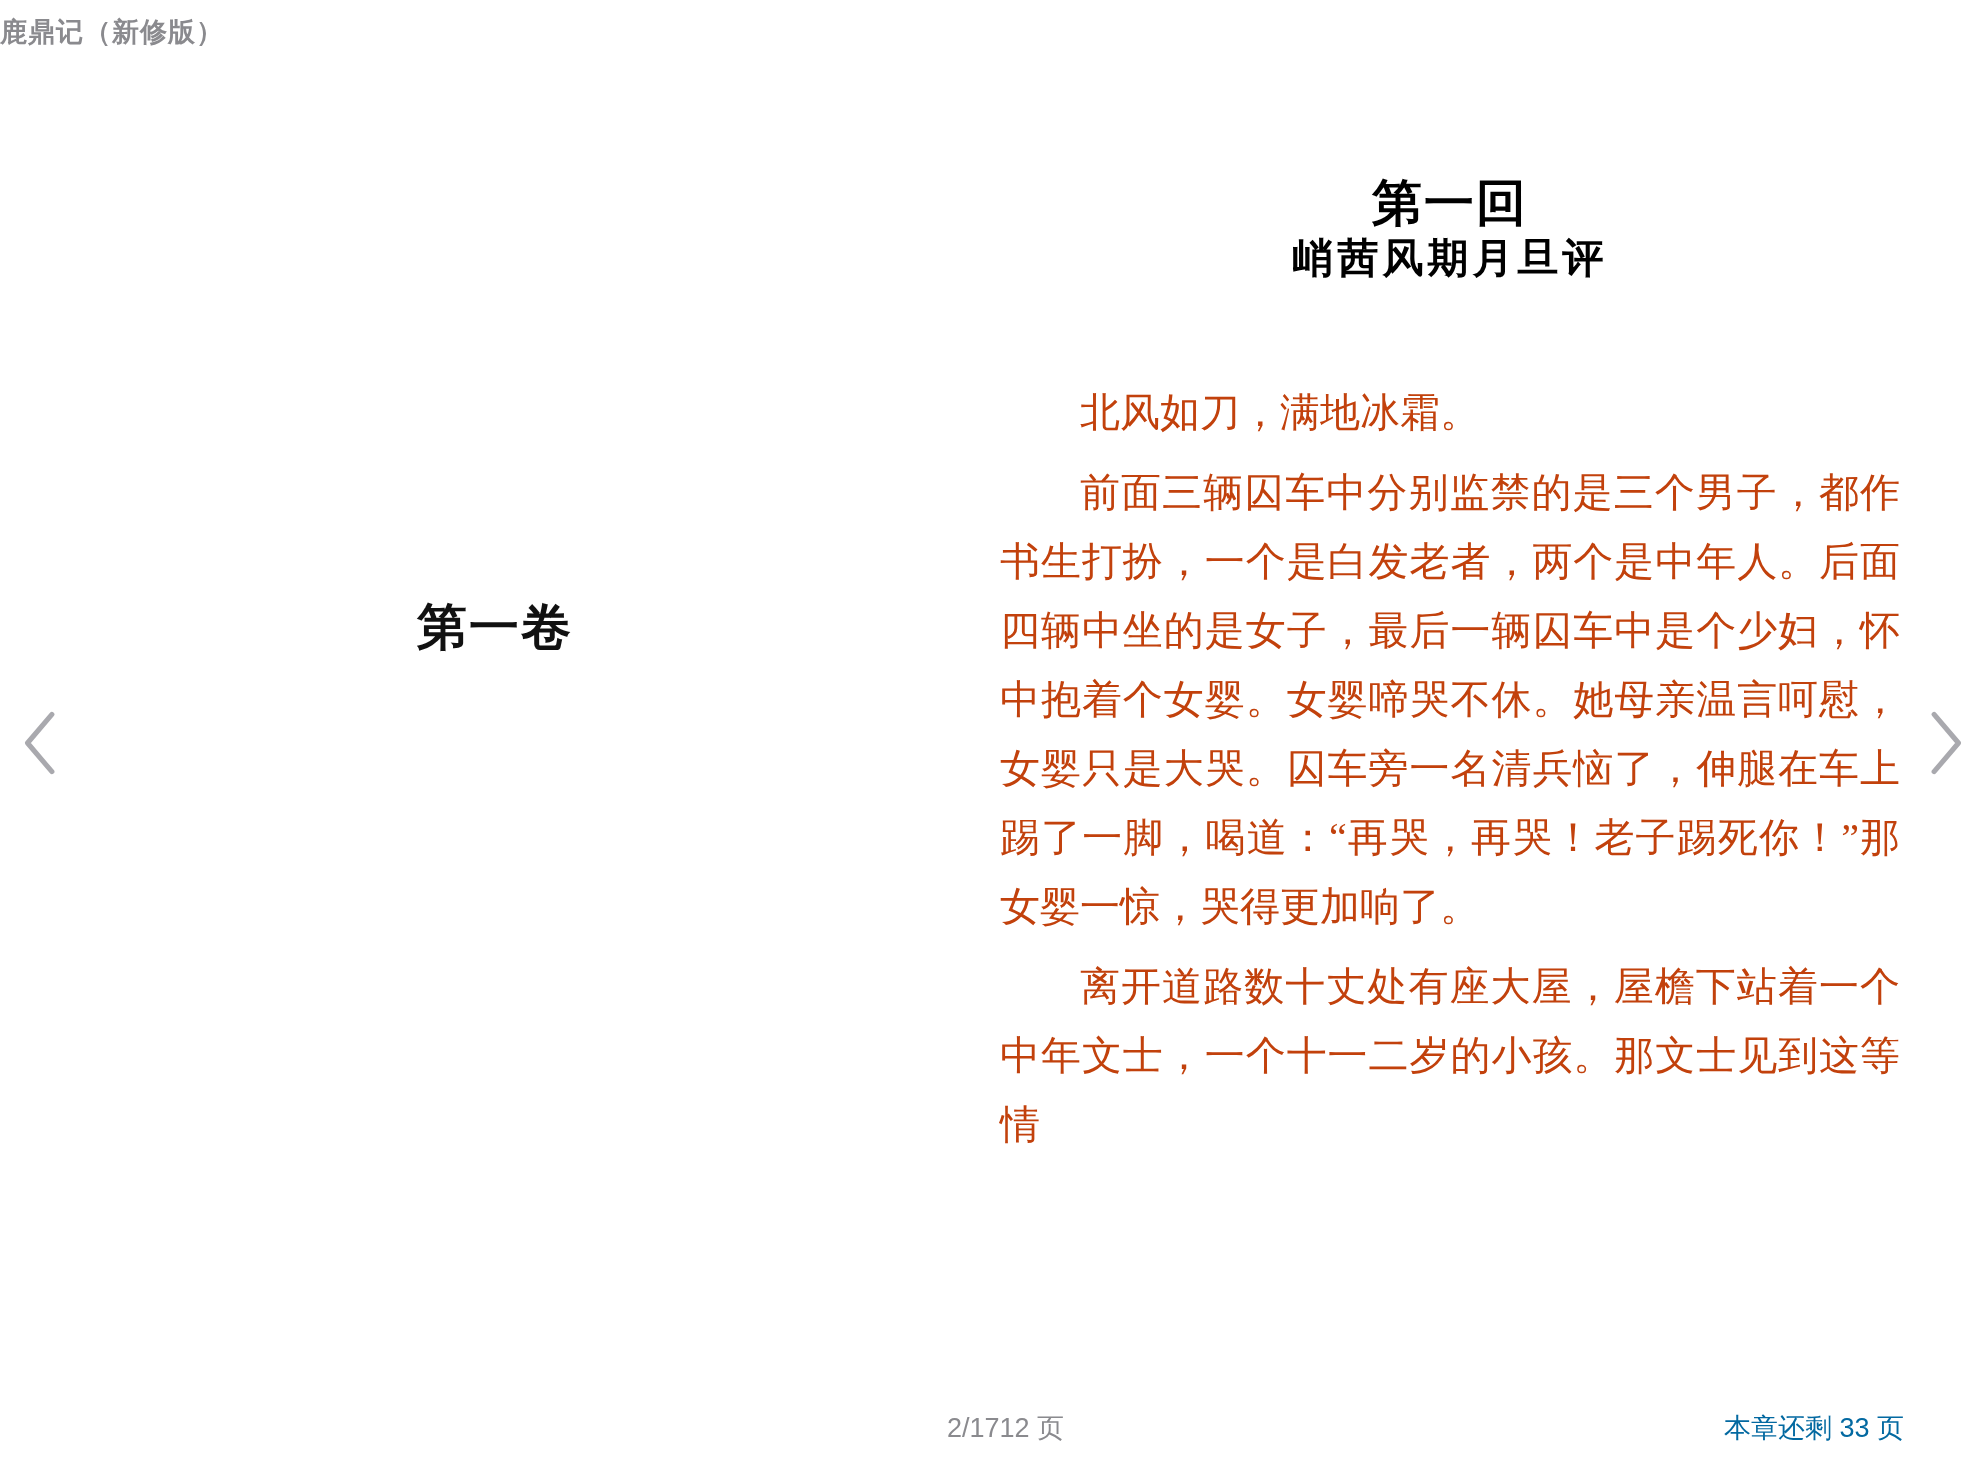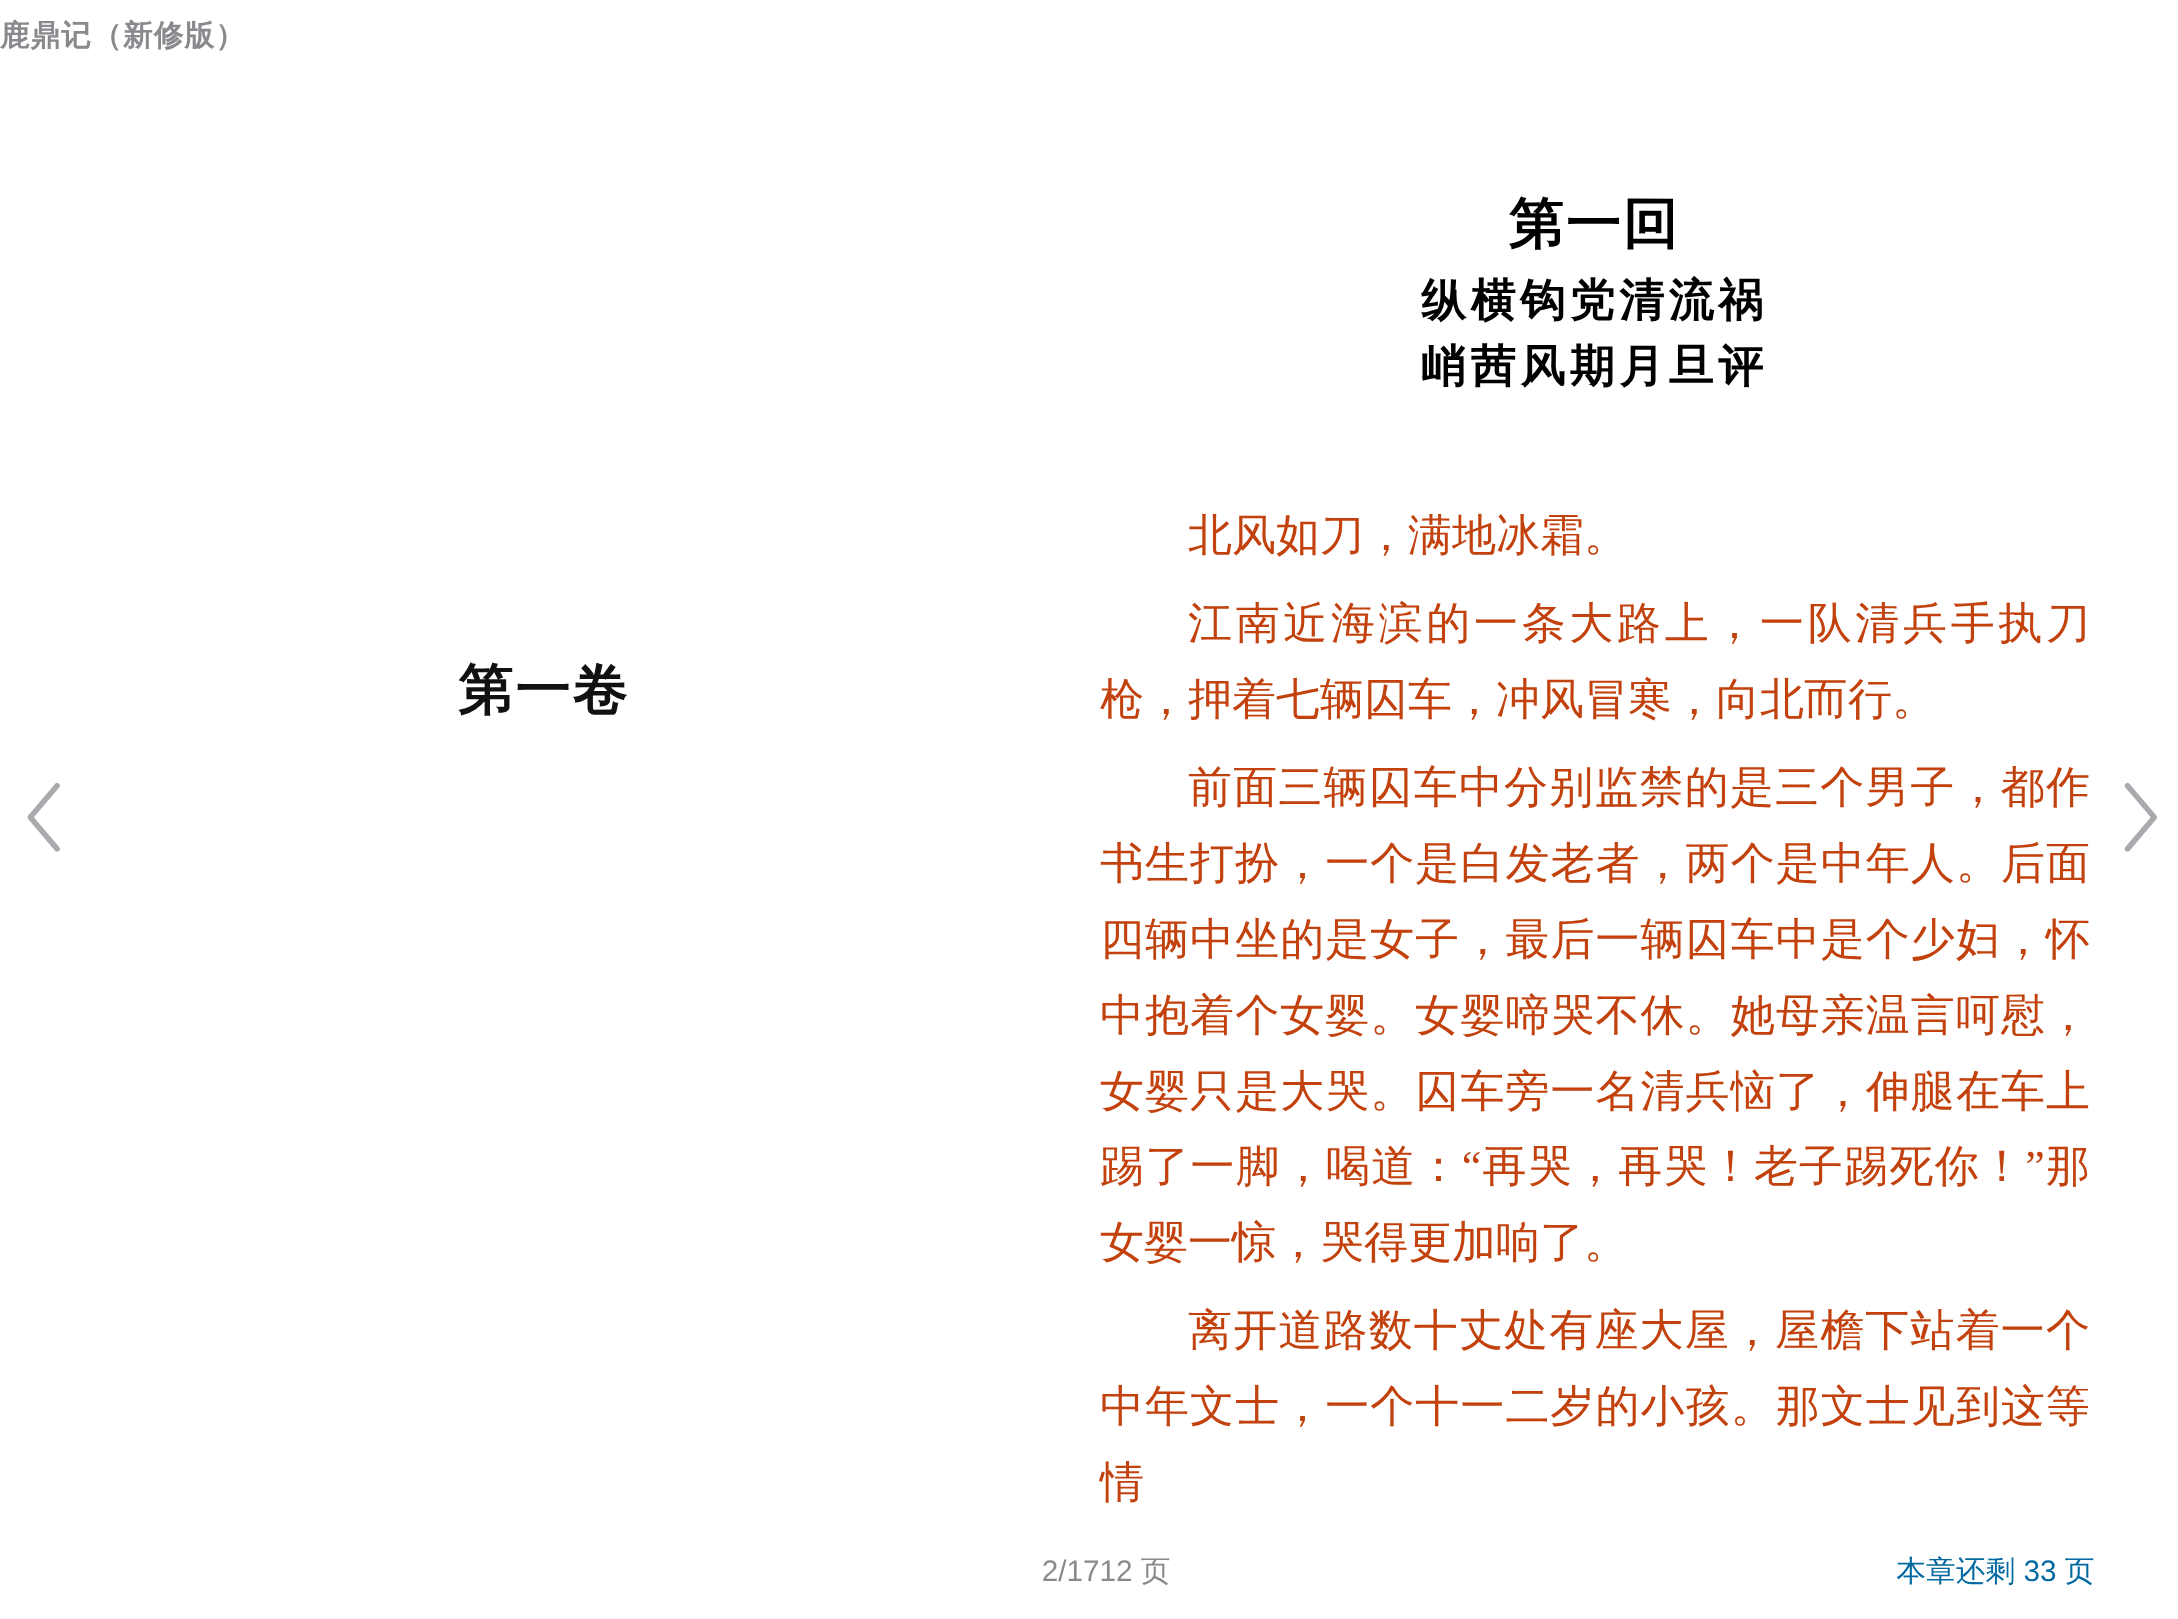--- a/index.html
+++ b/index.html
@@ -76,26 +76,24 @@
   </div>
 
   <div class="nav-chevron next" title="">
     <svg viewBox="0 0 26 46">
       <polyline points="4,3 21,23 4,43"></polyline>
     </svg>
   </div>
 
   <div class="right-column">
     <h1 class="chapter-title">第一回</h1>
-    <div class="chapter-sub first">纵横钩党清流祸</div>
     <div class="chapter-sub">峭茜风期月旦评</div>
 
     <div class="body-text">
       <p>北风如刀，满地冰霜。</p>
-      <p>江南近海滨的一条大路上，一队清兵手执刀枪，押着七辆囚车，冲风冒寒，向北而行。</p>
       <p>前面三辆囚车中分别监禁的是三个男子，都作书生打扮，一个是白发老者，两个是中年人。后面四辆中坐的是女子，最后一辆囚车中是个少妇，怀中抱着个女婴。女婴啼哭不休。她母亲温言呵慰，女婴只是大哭。囚车旁一名清兵恼了，伸腿在车上踢了一脚，喝道：“再哭，再哭！老子踢死你！”那女婴一惊，哭得更加响了。</p>
       <p>离开道路数十丈处有座大屋，屋檐下站着一个中年文士，一个十一二岁的小孩。那文士见到这等情</p>
     </div>
   </div>
 
   <div class="footer-center">2/1712 页</div>
 
   <div class="footer-right">本章还剩 33 页</div>
 
 </div>

